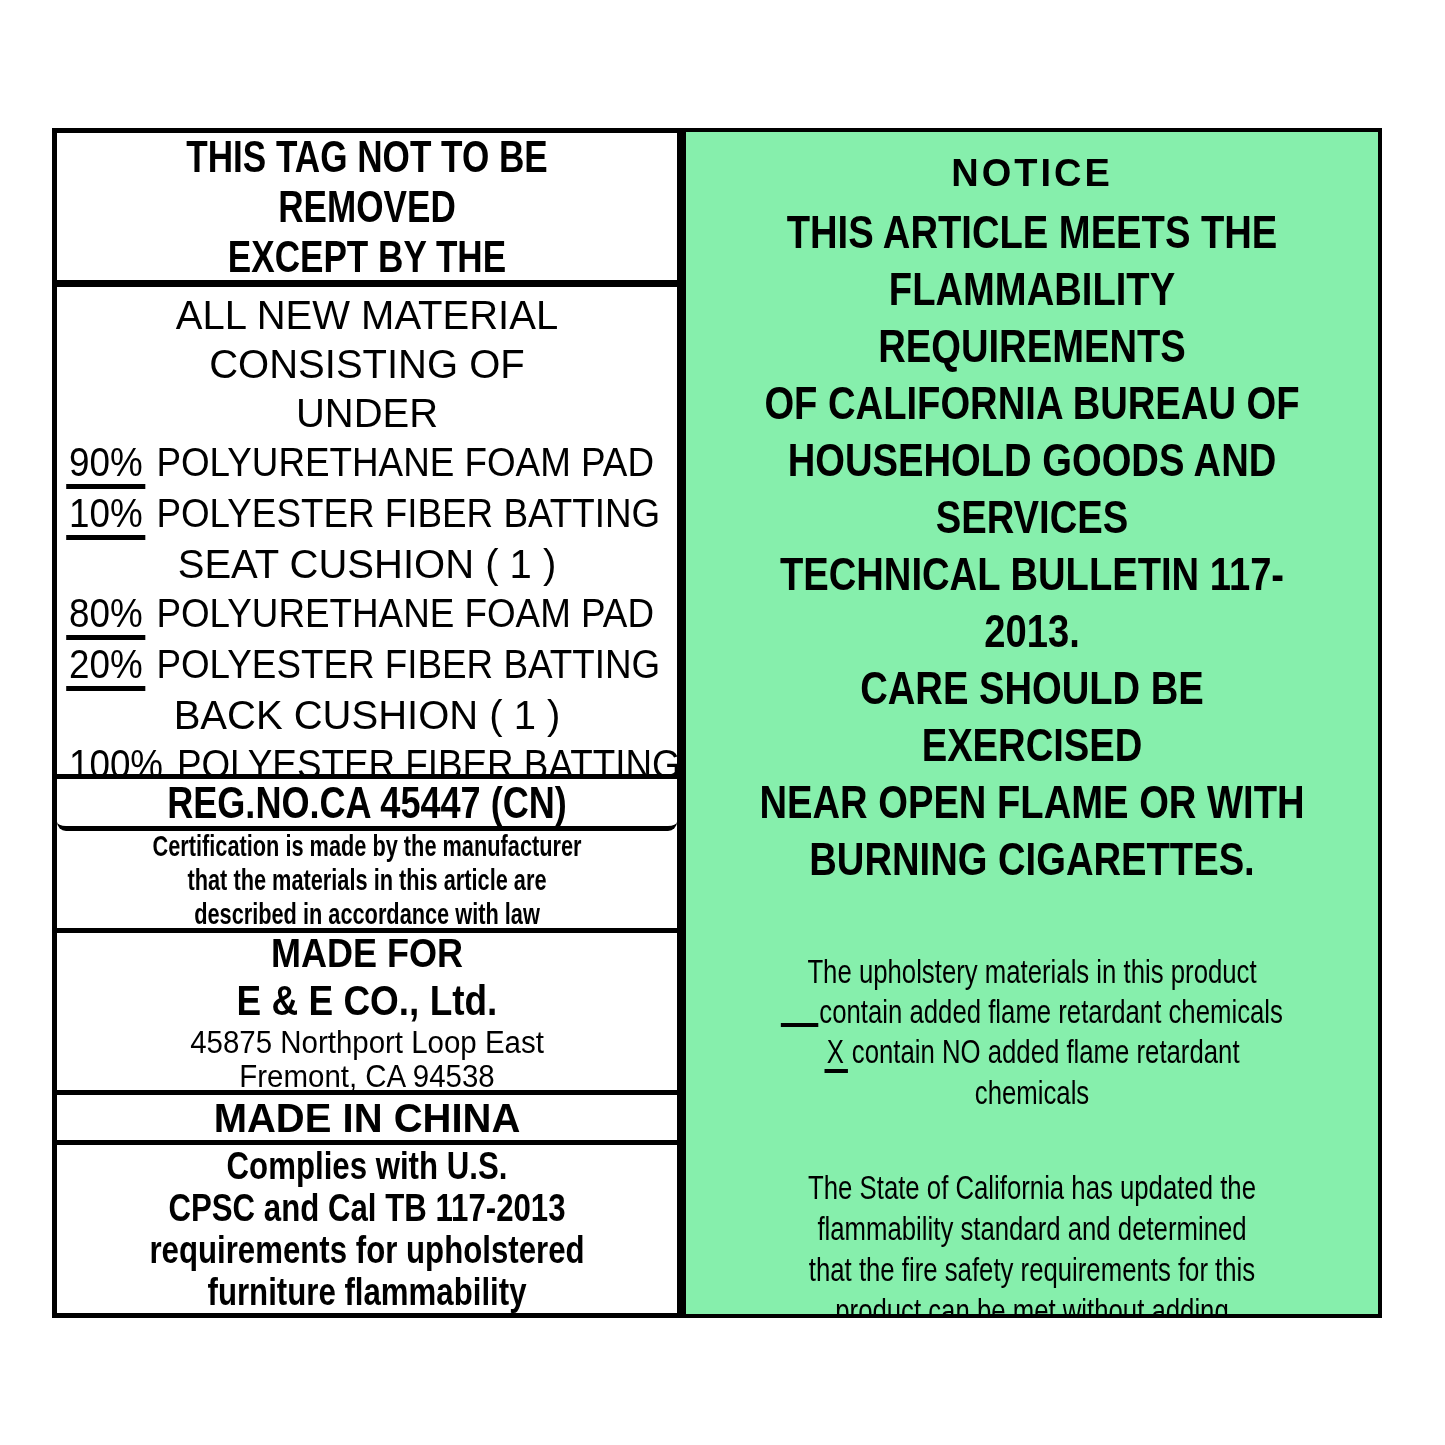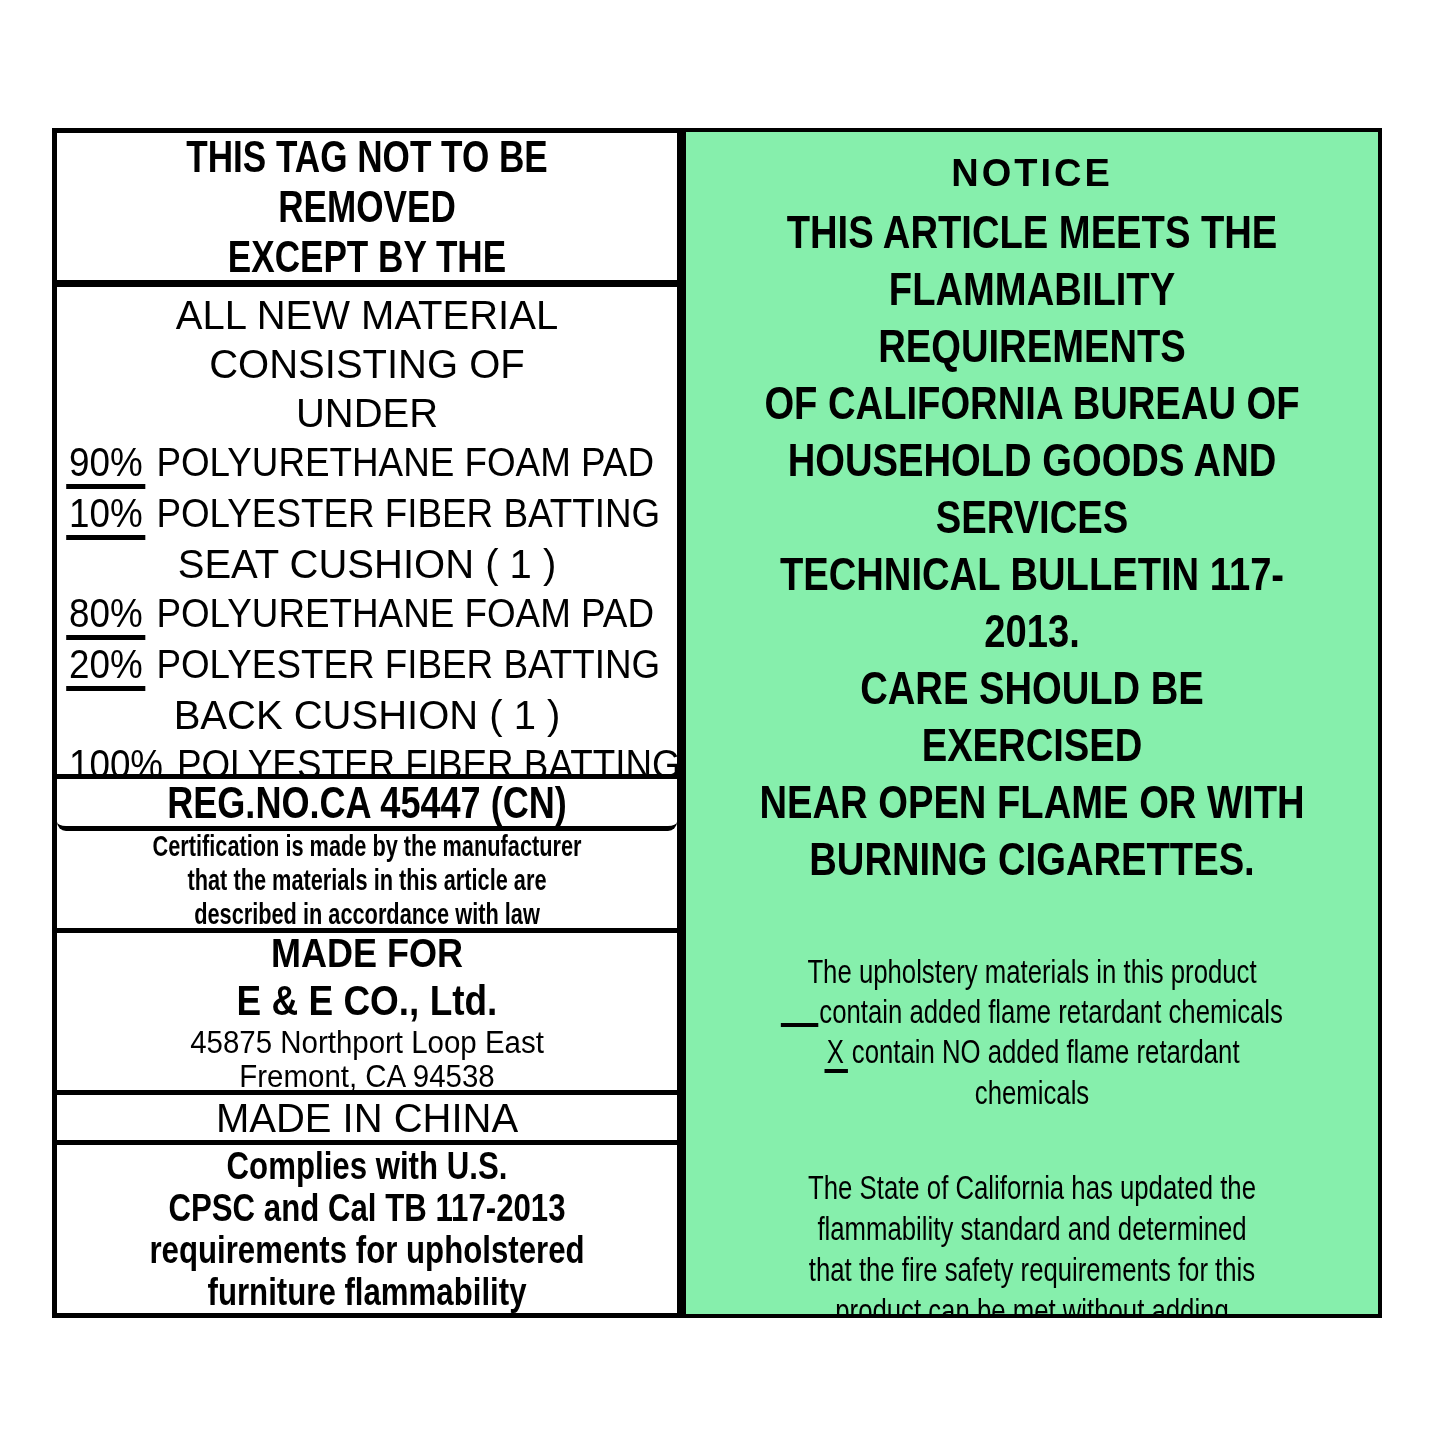--- a/index.html
+++ b/index.html
@@ -81,21 +81,21 @@
   }
   .company {
     font-size: 42px; font-weight: bold; line-height: 50px;
     transform: scaleX(0.88); transform-origin: 50% 50%;
   }
   .address {
     font-size: 31px; line-height: 34px;
     transform: scaleX(0.95); transform-origin: 50% 50%;
     white-space: pre-line;
   }
-  .origin { font-size: 40px; font-weight: normal; line-height: 44px; }
+  .origin { font-size: 40px; font-weight: bold; line-height: 44px; }
   .compliance {
     font-size: 39px; font-weight: bold; line-height: 42px;
     transform: scaleX(0.8); transform-origin: 50% 50%;
     white-space: pre-line;
   }
 
   
   .right-panel {
     flex: 1;
     box-sizing: border-box;

